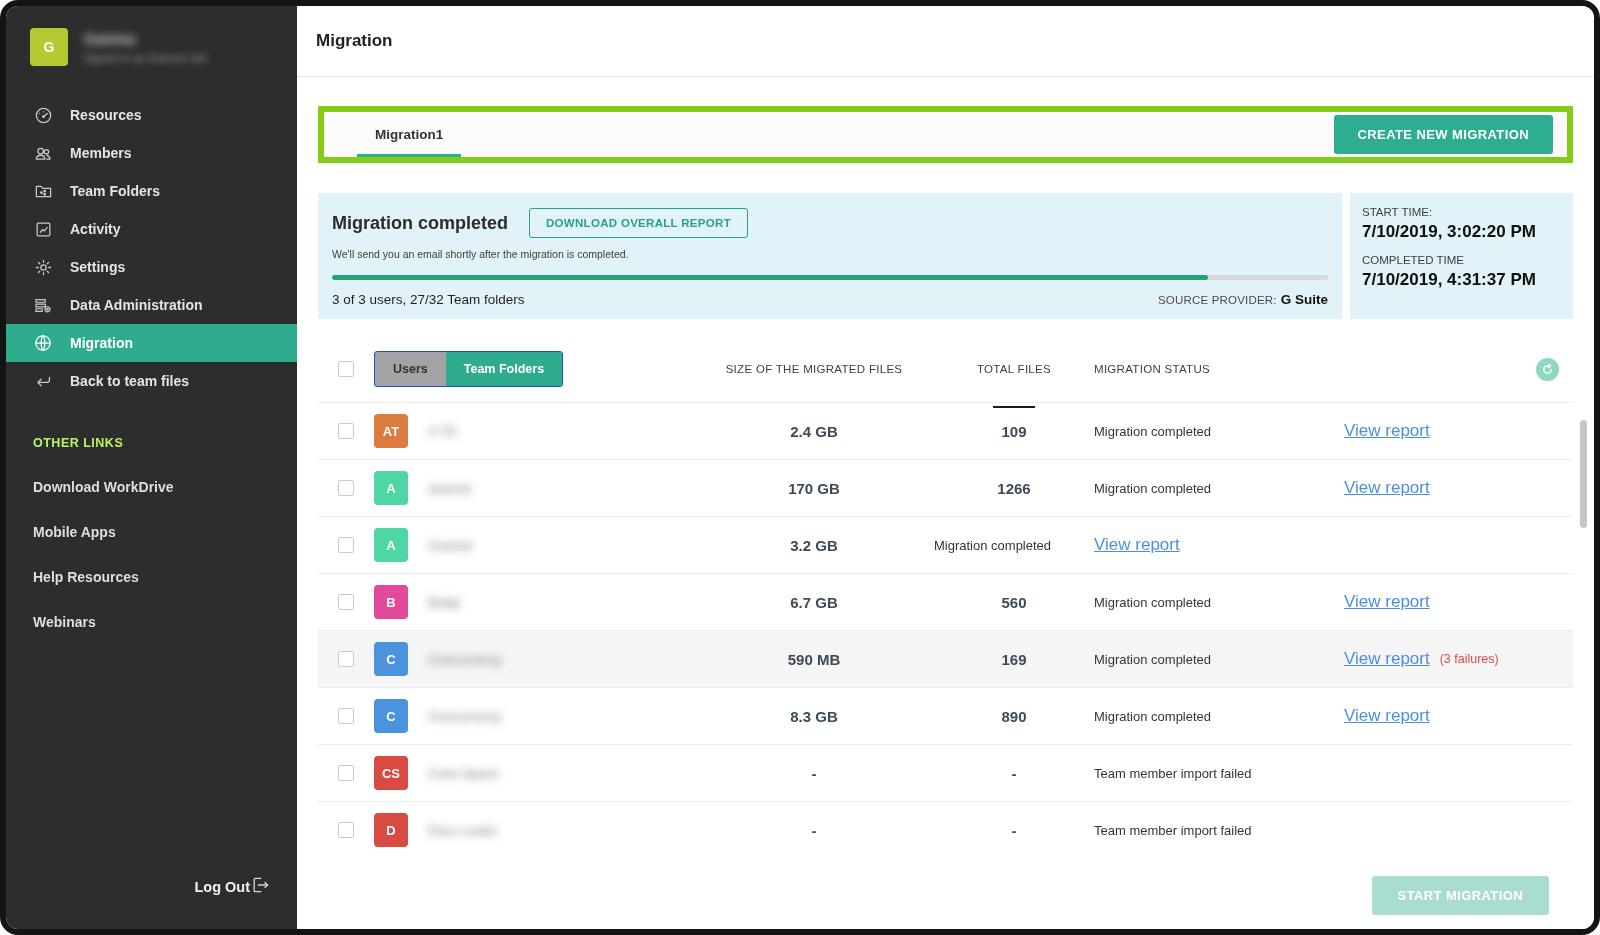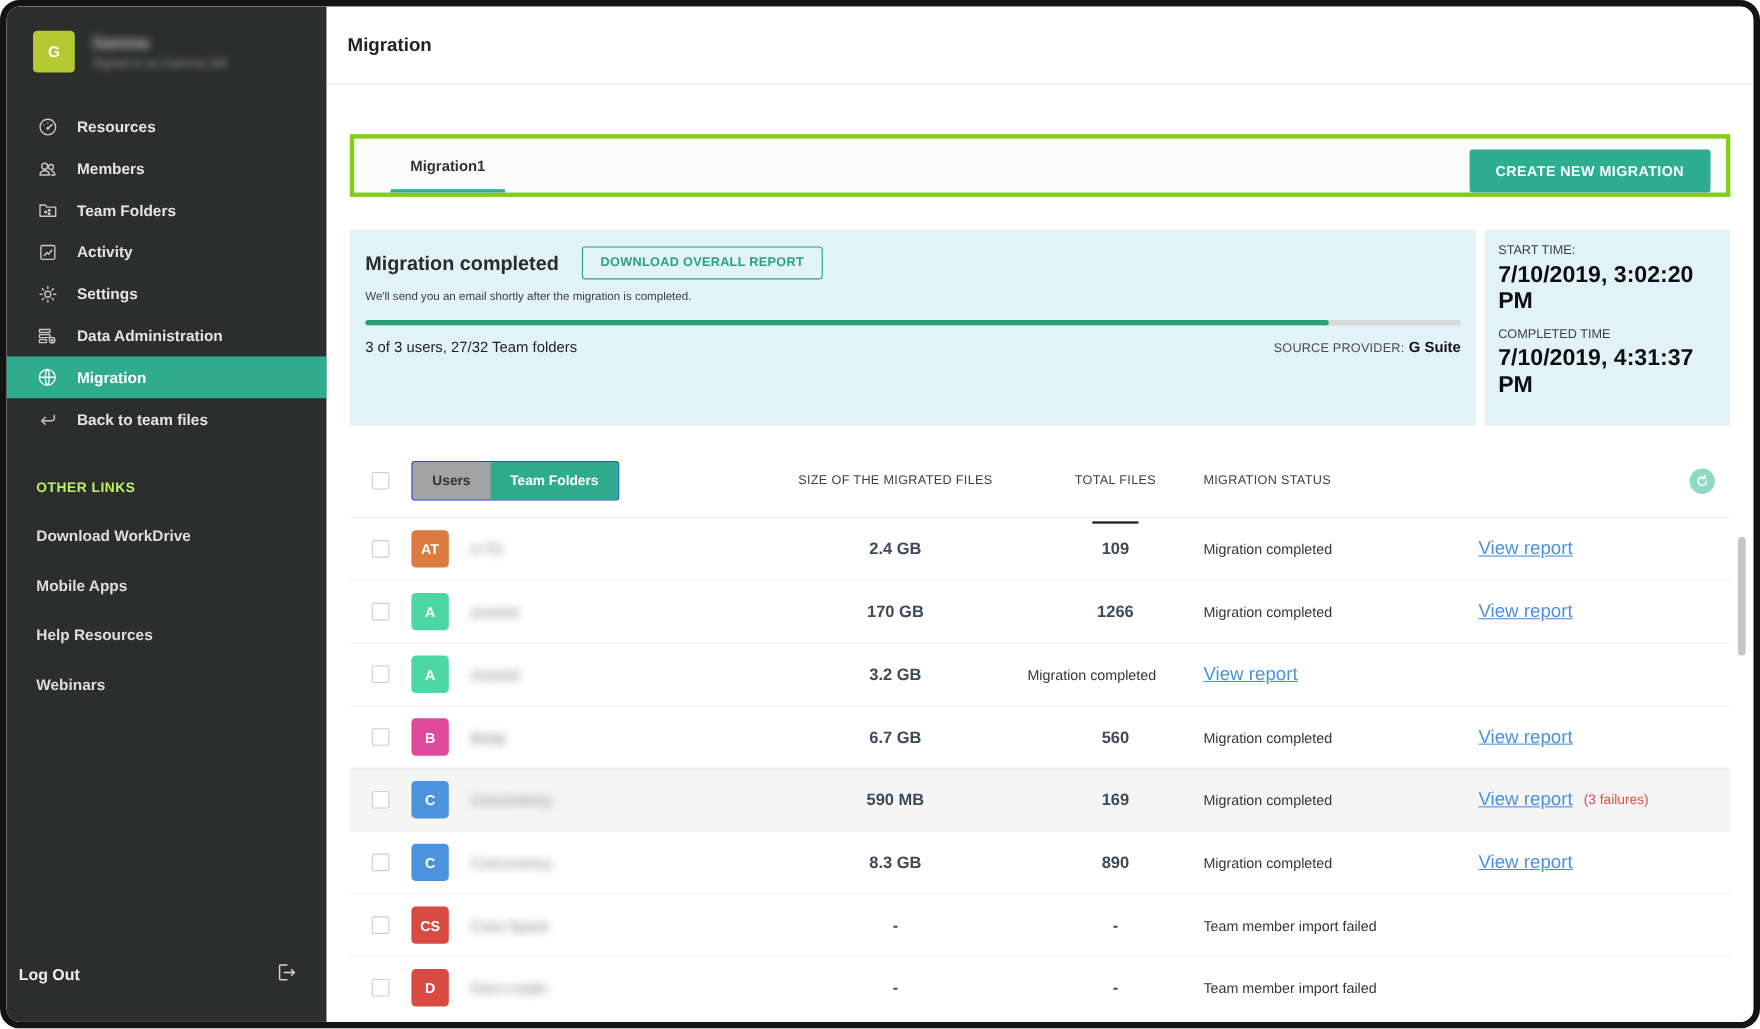--- a/index.html
+++ b/index.html
@@ -16,50 +16,50 @@
   .nav { display:flex; flex-direction:column; margin-top:4px; }
   .nav-item { display:flex; align-items:center; gap:17px; height:38px; padding-left:27px; font-size:14px; font-weight:bold; color:#e4e4e4; cursor:pointer; }
   .nav-item .icn { width:20px; height:20px; display:flex; align-items:center; justify-content:center; }
   .nav-item .icn svg { stroke:#c7c7c7; }
   .nav-item.active { background:#2fab8e; color:#fff; }
   .nav-item.active .icn svg { stroke:#fff; }
   .other { padding:0 27px; margin-top:36px; }
   .other-title { font-size:12.5px; color:#bef264; letter-spacing:.5px; font-weight:bold; }
   .other-link { font-size:14px; font-weight:bold; color:#dedede; margin-top:29px; cursor:pointer; }
   .sidebar-spacer { flex:1; }
-  .logout { display:flex; align-items:center; justify-content:space-between; padding:0 27px 30px 11px; cursor:pointer; }
+  .logout { display:flex; align-items:center; justify-content:flex-end; padding:0 27px 30px 11px; cursor:pointer; }
   .logout-label { font-size:14.5px; font-weight:bold; color:#efefef; }
   .logout .icn svg { stroke:#d5d5d5; }
 
   
   .main { flex:1; display:flex; flex-direction:column; background:#fff; overflow:hidden; }
   .main-header { height:71px; display:flex; align-items:center; padding-left:19px; border-bottom:1px solid #e9e9e9; flex-shrink:0; }
   .main-title { font-size:17px; font-weight:bold; color:#222; }
   .content { padding:29px 21px 0 21px; position:relative; flex:1; display:flex; flex-direction:column; }
 
-  .tabbar { border:4px solid #84cc16; background:#fbfbfb; height:57px; display:flex; align-items:flex-end; justify-content:space-between; padding:0 14px 0 0;margin-top:16px; }
+  .tabbar { border:6px solid #84cc16; background:#fbfbfb; height:57px; display:flex; align-items:center; justify-content:space-between; padding:0 14px 0 0; }
   .tab { position:relative; height:100%; display:flex; align-items:center; margin-left:43px; padding:0 8px; font-size:13.5px; font-weight:bold; color:#333; cursor:pointer; }
   .tab .tab-underline { position:absolute; left:-10px; right:-10px; bottom:0; height:3px; background:#2bb093; }
   .btn-create { background:#2fad91; color:#fff; border:none; font-family:inherit; font-size:13px; font-weight:bold; letter-spacing:.4px; padding:12px 24px; border-radius:3px; cursor:pointer; }
 
   .banner-wrap { display:flex; gap:8px; margin-top:30px; }
   .banner { background:#e2f2f9; flex:1; padding:15px 14px 12px 14px; }
   .banner-right { background:#e2f2f9; width:223px; padding:13px 12px; flex-shrink:0; }
   .banner-titlerow { display:flex; align-items:center; gap:21px; }
   .banner-title { font-size:18px; font-weight:bold; color:#2b2b2b; }
   .btn-download { background:transparent; border:1px solid #2aa183; color:#2aa183; font-family:inherit; font-size:11.5px; font-weight:bold; letter-spacing:.3px; padding:8px 16px; border-radius:3px; cursor:pointer; }
   .banner-note { margin-top:10px; font-size:10.5px; color:#3d3d3d; }
   .progress-track { margin-top:15px; height:5px; background:#d7dadb; border-radius:3px; overflow:hidden; }
   .progress-fill { height:100%; background:#27a173; border-radius:3px; }
   .banner-bottom { display:flex; justify-content:space-between; align-items:flex-end; margin-top:12px; }
   .progress-text { font-size:13.5px; color:#1f1f1f; }
   .source { font-size:11.5px; color:#4b4b4b; letter-spacing:.2px; }
   .source b { font-size:13.5px; color:#111; margin-left:4px; letter-spacing:0; }
   .time-label { font-size:11.5px; color:#3e3e3e; }
-  .time-value { font-size:21px; font-weight:bold; color:#0e0e0e; margin:4px 0 12px 0; }
+  .time-value { font-size:17px; font-weight:bold; color:#0e0e0e; margin:4px 0 12px 0; }
 
   
   .grid { display:grid; grid-template-columns:36px 50px 1fr 240px 160px 250px 215px; align-items:center; padding:0 14px 0 20px; }
   .controls { margin-top:27px; height:46px; }
   .toggle { grid-column:2 / 4; display:inline-flex; border:1px solid #1d4ed8; border-radius:3px; background:#a3a3a3; width:fit-content; }
   .toggle-opt { font-size:12.5px; font-weight:bold; padding:10px 18px; color:#333; cursor:pointer; border-radius:2px; }
   .toggle-opt.active { background:#2fab8e; color:#fff; }
   .col-h { font-size:11.5px; color:#3f3f3f; letter-spacing:.3px; font-weight:normal; }
   .col-h.center { text-align:center; }
   .refresh-wrap { display:flex; justify-content:flex-end; }

